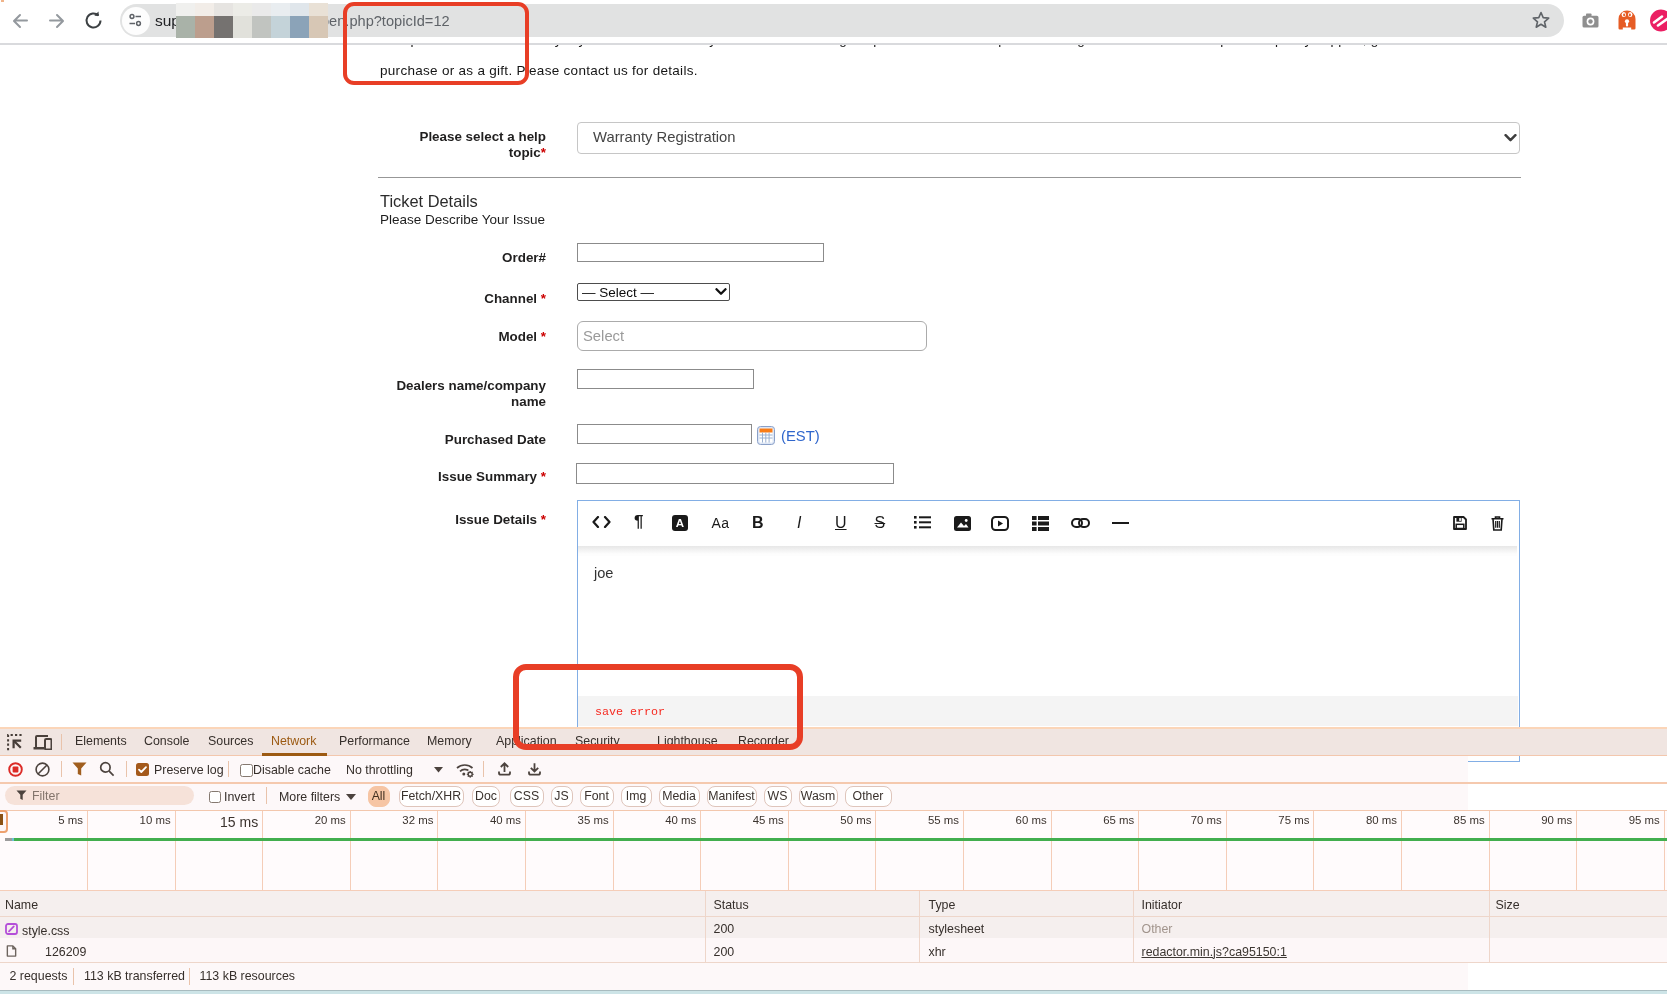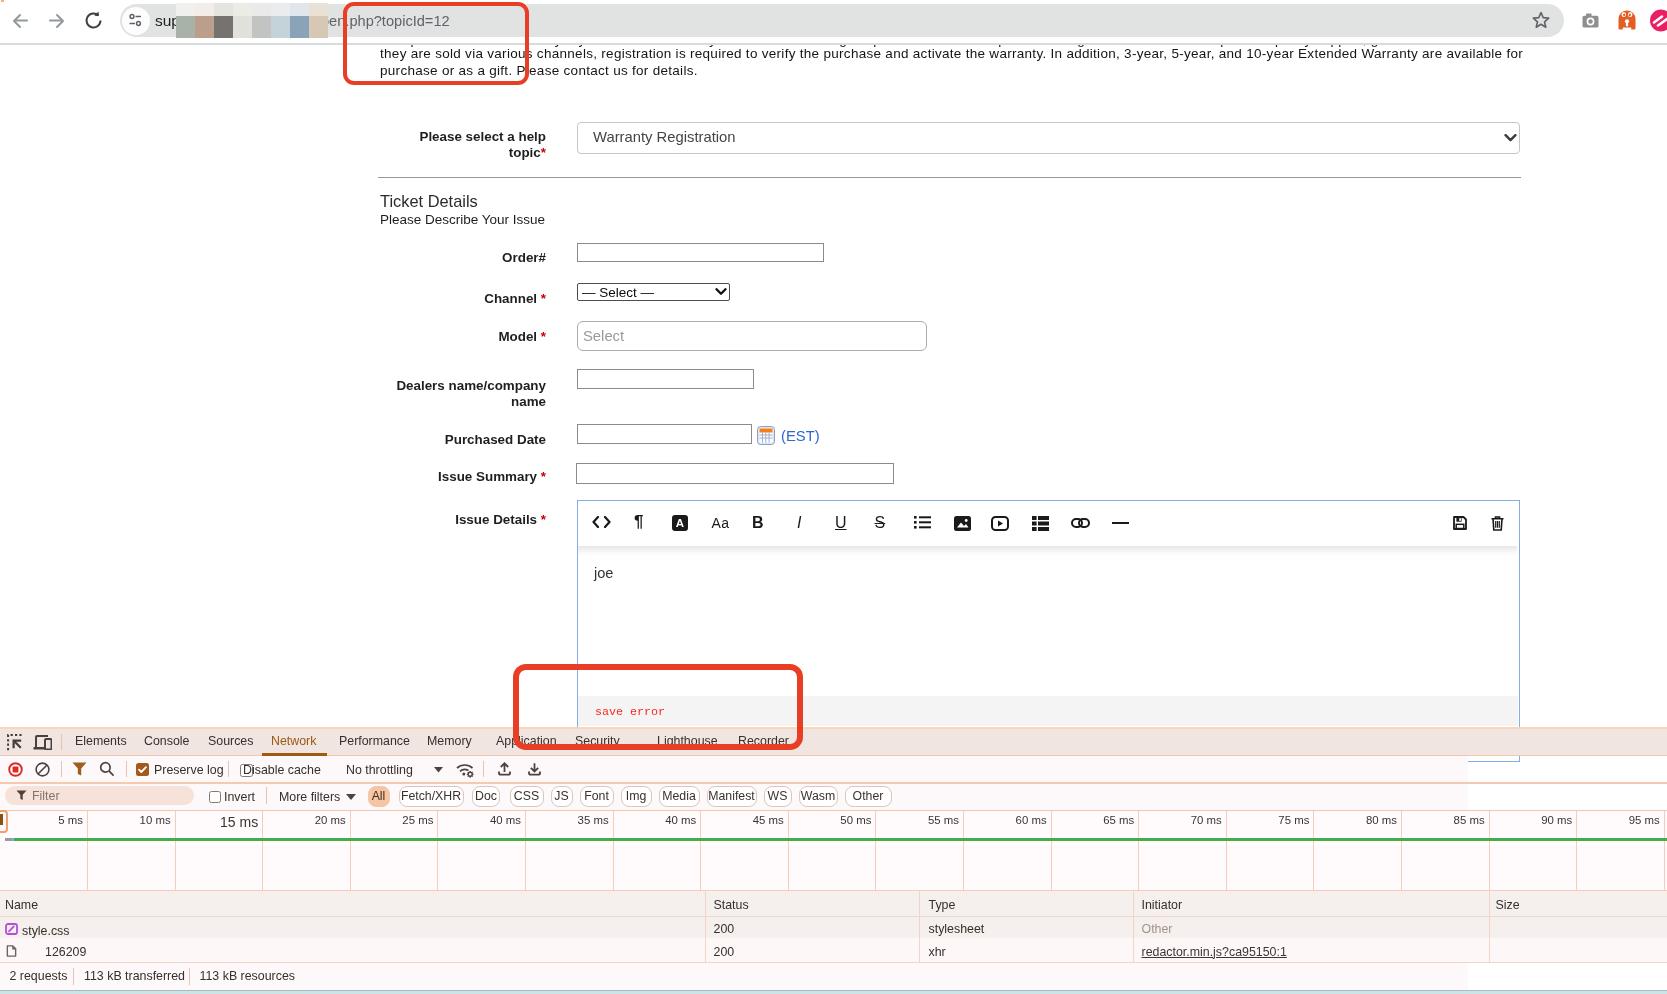--- a/index.html
+++ b/index.html
@@ -12,21 +12,20 @@
 .dtx{font-size:12.4px;color:#362f2b;}
 .sep2{position:absolute;width:1px;background:#e9c3ab;}
 .pill{position:absolute;top:58.5px;height:19.5px;border:1px solid #dfc5bb;border-radius:8px;background:#fff;font-size:12.3px;color:#3a322d;text-align:center;line-height:19.5px;}
 </style>
 </head>
 <body>
 <div id="page">
 
 <div id="content" class="abs" style="left:0;top:0;width:1667px;height:727px;z-index:10;">
   <div class="ptext" style="left:383px;top:31.5px;">Our products are covered by 2-year Limited Warranty from the date of original purchase. To better protect the rights of customers and provide quality support, given that</div>
-  <div class="ptext" style="left:380px;top:46px;">they are sold via various channels, registration is required to verify the purchase and activate the warranty. In addition, 3-year, 5-year, and 10-year Extended Warranty are available for</div>
   <div class="ptext" style="left:380px;top:63px;">purchase or as a gift. Please contact us for details.</div>
 
   <div class="lbl" style="top:128.5px;">Please select a help</div>
   <div class="lbl" style="top:144.5px;">topic<span class="req">*</span></div>
 
   <div class="abs" style="left:577px;top:121.5px;width:941px;height:30px;border:1px solid #c6c6c6;border-radius:4px;background:#fff;"></div>
   <div class="abs nw" style="left:593px;top:129px;font-size:14.8px;color:#454545;">Warranty Registration</div>
   <svg class="abs" style="left:1504px;top:134px;" width="13" height="8" viewBox="0 0 13 8">
         <path d="M1.6 1.2 L6.5 6.2 L11.4 1.2" fill="none" stroke="#3e3e3e" stroke-width="2.5" stroke-linecap="round" stroke-linejoin="round"></path>
       </svg>
@@ -292,21 +291,21 @@
       </svg>
   <div class="sep2" style="left:126px;top:34px;height:16px;"></div>
   <div class="abs" style="left:136px;top:763.5px;"></div>
   <svg class="abs" style="left:136px;top:36px;" width="13" height="13" viewBox="0 0 13 13">
         <rect x="0" y="0" width="13" height="13" rx="2.5" fill="#a4591b"></rect>
         <path d="M3 6.7 L5.3 9 L10 4.2" fill="none" stroke="#fff" stroke-width="1.8" stroke-linecap="round" stroke-linejoin="round"></path>
       </svg>
   <div class="abs dtx nw" style="left:154px;top:36px;">Preserve log</div>
   <div class="sep2" style="left:228px;top:34px;height:16px;"></div>
   <div class="abs" style="left:240px;top:37px;width:10.5px;height:10.5px;border:1.5px solid #857970;border-radius:2.5px;background:#fff;"></div>
-  <div class="abs dtx nw" style="left:243px;top:36px;">Disable cache</div>
+  <div class="abs dtx nw" style="left:253px;top:36px;">Disable cache</div>
   <div class="abs dtx nw" style="left:346px;top:36px;">No throttling</div>
   <svg class="abs" style="left:434px;top:40px;" width="9" height="5.5" viewBox="0 0 9 5.5">
         <path d="M0 0 H9 L4.5 5.5 Z" fill="#4c433e"></path>
       </svg>
   <svg class="abs" style="left:455px;top:33.5px;" width="22" height="18" viewBox="0 0 22 18">
     <g fill="none" stroke="#4c433e" stroke-width="1.7">
       <path d="M2 7 a11.5 11.5 0 0 1 15.5 0"></path>
       <path d="M5 10.3 a7 7 0 0 1 9.5 0"></path>
     </g>
     <circle cx="8.8" cy="13" r="1.5" fill="#4c433e"></circle>
@@ -363,21 +362,21 @@
   <div id="timeline" class="abs" style="left:0;top:84px;width:1667px;height:79px;background:#fffbfc;border-bottom:1px solid #f5cdb8;">
         <div style="position:absolute;left:87.0px;top:0;width:1px;height:79px;background:#f5cdb8;"></div>
         <div style="position:absolute;left:27.0px;top:3px;width:56px;text-align:right;font-size:11.4px;color:#3b332e;">5 ms</div>
         <div style="position:absolute;left:174.6px;top:0;width:1px;height:79px;background:#f5cdb8;"></div>
         <div style="position:absolute;left:114.6px;top:3px;width:56px;text-align:right;font-size:11.4px;color:#3b332e;">10 ms</div>
         <div style="position:absolute;left:262.2px;top:0;width:1px;height:79px;background:#f5cdb8;"></div>
         <div style="position:absolute;left:202.2px;top:3px;width:56px;text-align:right;font-size:14px;color:#3b332e;">15 ms</div>
         <div style="position:absolute;left:349.8px;top:0;width:1px;height:79px;background:#f5cdb8;"></div>
         <div style="position:absolute;left:289.8px;top:3px;width:56px;text-align:right;font-size:11.4px;color:#3b332e;">20 ms</div>
         <div style="position:absolute;left:437.4px;top:0;width:1px;height:79px;background:#f5cdb8;"></div>
-        <div style="position:absolute;left:377.4px;top:3px;width:56px;text-align:right;font-size:11.4px;color:#3b332e;">25 ms</div>
+        <div style="position:absolute;left:377.4px;top:3px;width:56px;text-align:right;font-size:11.4px;color:#3b332e;">32 ms</div>
         <div style="position:absolute;left:525.0px;top:0;width:1px;height:79px;background:#f5cdb8;"></div>
         <div style="position:absolute;left:465.0px;top:3px;width:56px;text-align:right;font-size:11.4px;color:#3b332e;">40 ms</div>
         <div style="position:absolute;left:612.6px;top:0;width:1px;height:79px;background:#f5cdb8;"></div>
         <div style="position:absolute;left:552.6px;top:3px;width:56px;text-align:right;font-size:11.4px;color:#3b332e;">35 ms</div>
         <div style="position:absolute;left:700.2px;top:0;width:1px;height:79px;background:#f5cdb8;"></div>
         <div style="position:absolute;left:640.2px;top:3px;width:56px;text-align:right;font-size:11.4px;color:#3b332e;">40 ms</div>
         <div style="position:absolute;left:787.8px;top:0;width:1px;height:79px;background:#f5cdb8;"></div>
         <div style="position:absolute;left:727.8px;top:3px;width:56px;text-align:right;font-size:11.4px;color:#3b332e;">45 ms</div>
         <div style="position:absolute;left:875.4px;top:0;width:1px;height:79px;background:#f5cdb8;"></div>
         <div style="position:absolute;left:815.4px;top:3px;width:56px;text-align:right;font-size:11.4px;color:#3b332e;">50 ms</div>

